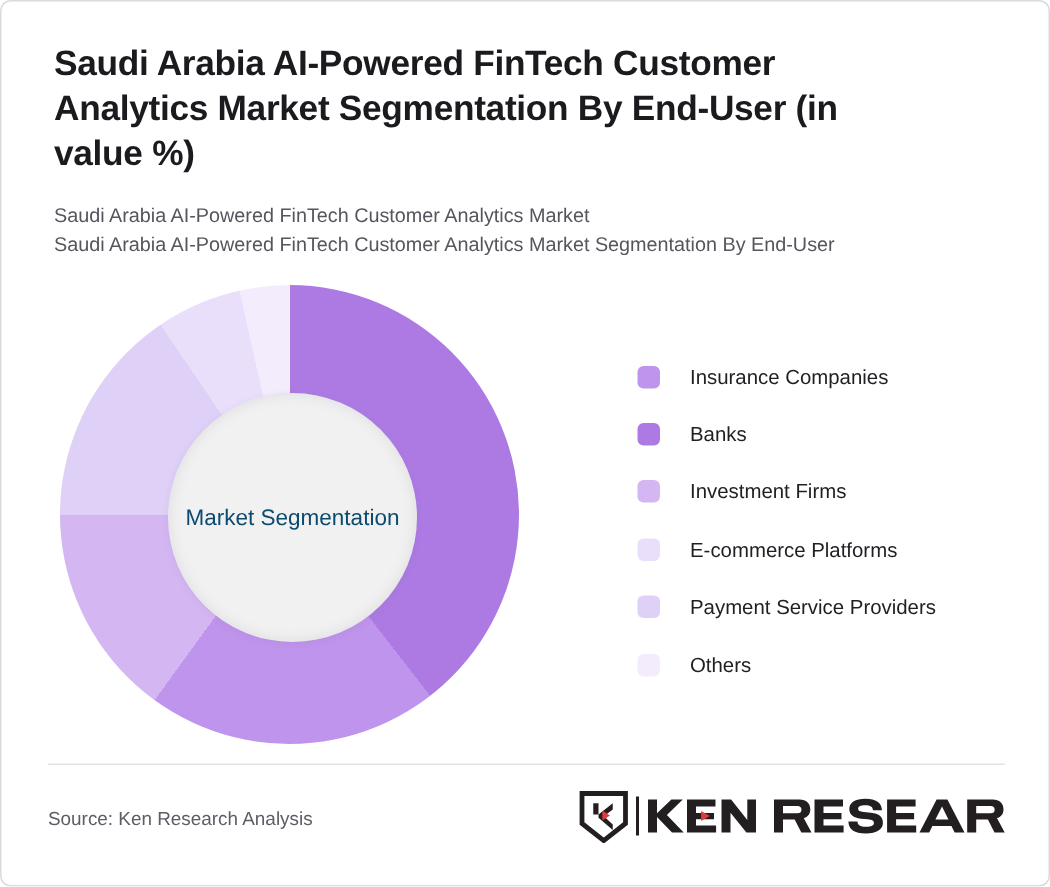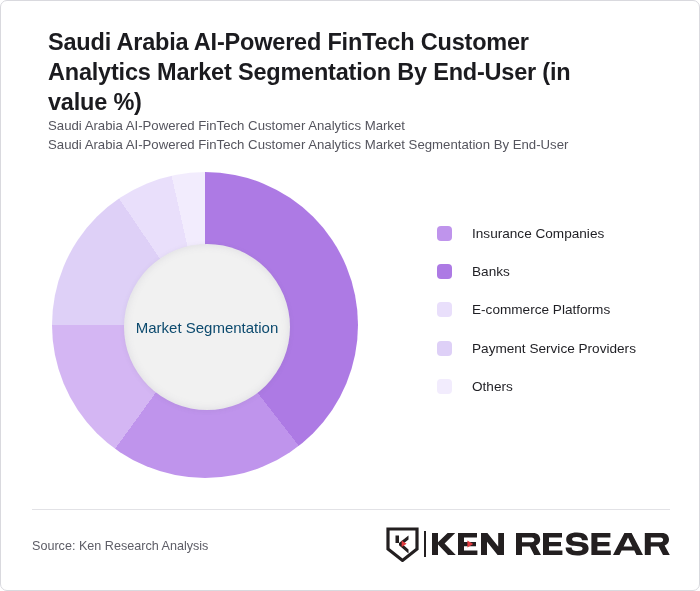--- a/index.html
+++ b/index.html
@@ -17,37 +17,37 @@
     position: relative;
     width: 700px;
     height: 591px;
     background: #ffffff;
     border: 1px solid #d9d9de;
     border-radius: 7px;
     overflow: hidden;
   }
   .card-inner {
     position: absolute;
-    left: 16px; top: 0;
+    left: 4px; top: 0;
     width: 600px;
     height: 591px;
     padding: 26px 30px 0 31px;
   }
   
   .title {
     font-size: 23.5px;
     line-height: 30px;
     font-weight: bold;
     color: #1b1b1f;
     letter-spacing: -0.2px;
     margin: 0;
     max-width: 640px;
   }
   .subtitles {
-    margin-top: 0;
+    margin-top: 18px;
   }
   .subtitle {
     font-size: 13.2px;
     line-height: 18.5px;
     color: #55555e;
     white-space: nowrap;
   }
   
   .body-area {
     position: relative;
@@ -188,20 +188,24 @@
       <div class="legend" id="legend">
           <div class="legend-item">
             <span class="swatch" style="background: rgb(191, 148, 236);"></span>
             <span class="legend-label">Insurance Companies</span>
           </div>
           <div class="legend-item">
             <span class="swatch" style="background: rgb(173, 122, 228);"></span>
             <span class="legend-label">Banks</span>
           </div>
           <div class="legend-item">
+            <span class="swatch" style="background: rgb(212, 182, 243);"></span>
+            <span class="legend-label">Investment Firms</span>
+          </div>
+          <div class="legend-item">
             <span class="swatch" style="background: rgb(233, 223, 251);"></span>
             <span class="legend-label">E-commerce Platforms</span>
           </div>
           <div class="legend-item">
             <span class="swatch" style="background: rgb(222, 208, 247);"></span>
             <span class="legend-label">Payment Service Providers</span>
           </div>
           <div class="legend-item">
             <span class="swatch" style="background: rgb(242, 236, 253);"></span>
             <span class="legend-label">Others</span>

